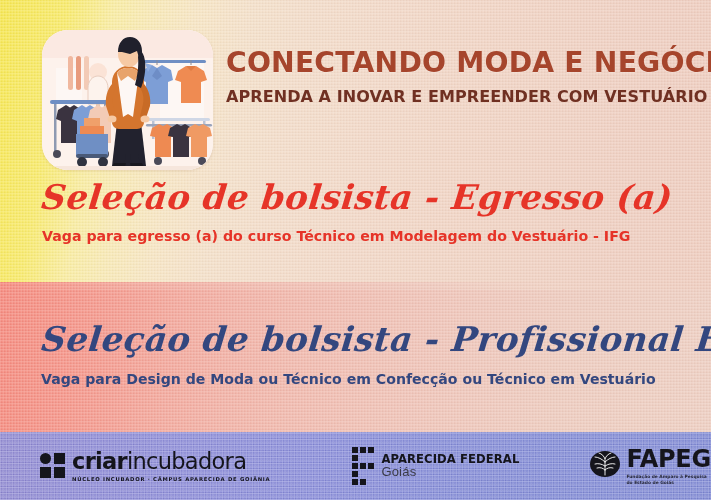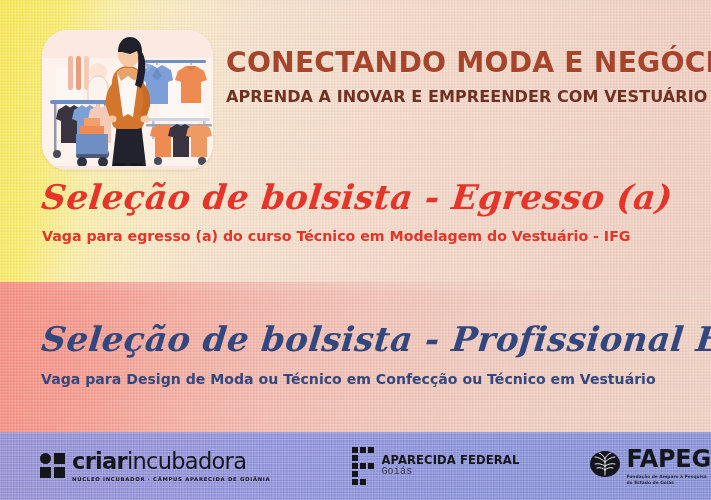--- a/index.html
+++ b/index.html
@@ -294,22 +294,22 @@
   #if-name {
     font-family: "DejaVu Sans", sans-serif;
     font-weight: 700;
     font-size: 11.6px;
     letter-spacing: 0.1px;
     color: #15151c;
     white-space: nowrap;
   }
   #if-state {
     margin-top: 0;
-    font-family: Liberation Mono, monospace;
-    font-size: 10px;
+    font-family: Liberation Sans, sans-serif;
+    font-size: 13px;
     color: #3a3a46;
     letter-spacing: 0.2px;
   }
 
   
   #fapeg-mark { margin-right: 5px; }
   #fapeg-words { line-height: 1; }
   #fapeg-name {
     font-family: "DejaVu Sans", sans-serif;
     font-weight: 700;

